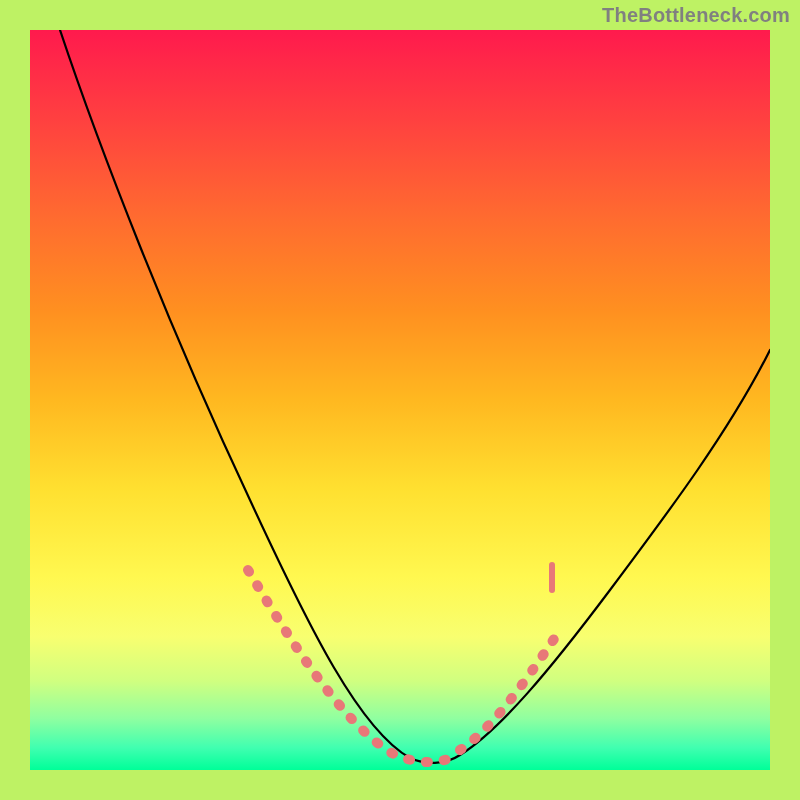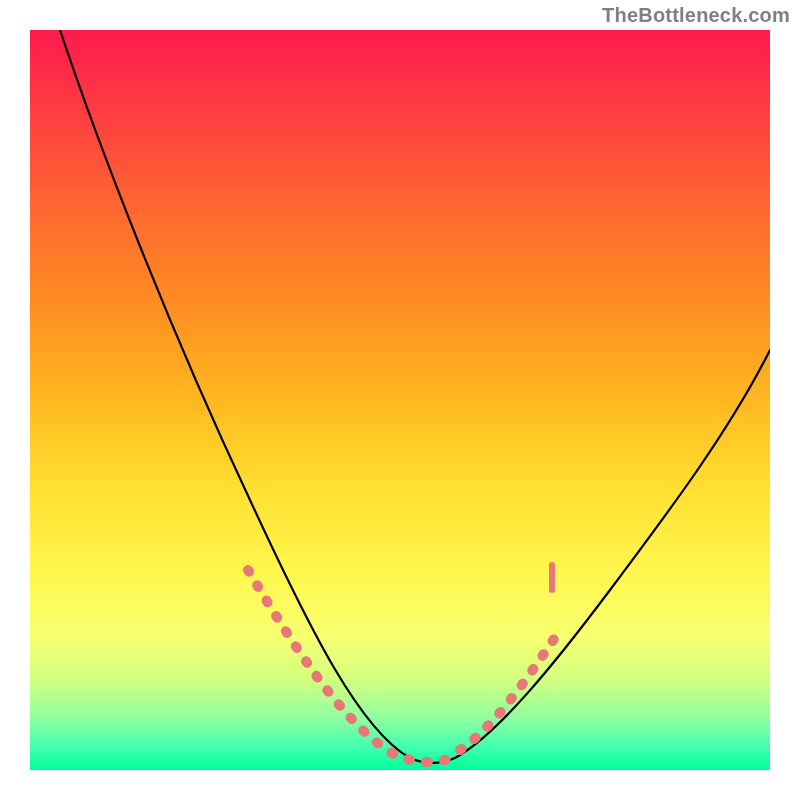--- a/index.html
+++ b/index.html
@@ -9,21 +9,21 @@
     height: 800px;
     background: #000;
     overflow: hidden;
   }
   .frame {
     position: absolute;
     top: 0;
     left: 0;
     width: 800px;
     height: 800px;
-    background: #ffffff;
+    background: #bef264;
   }
   .plot-area {
     position: absolute;
     top: 30px;
     left: 30px;
     width: 740px;
     height: 740px;
     background: linear-gradient(to bottom,
       #ff1a4d 0%,
       #ff4040 12%,

